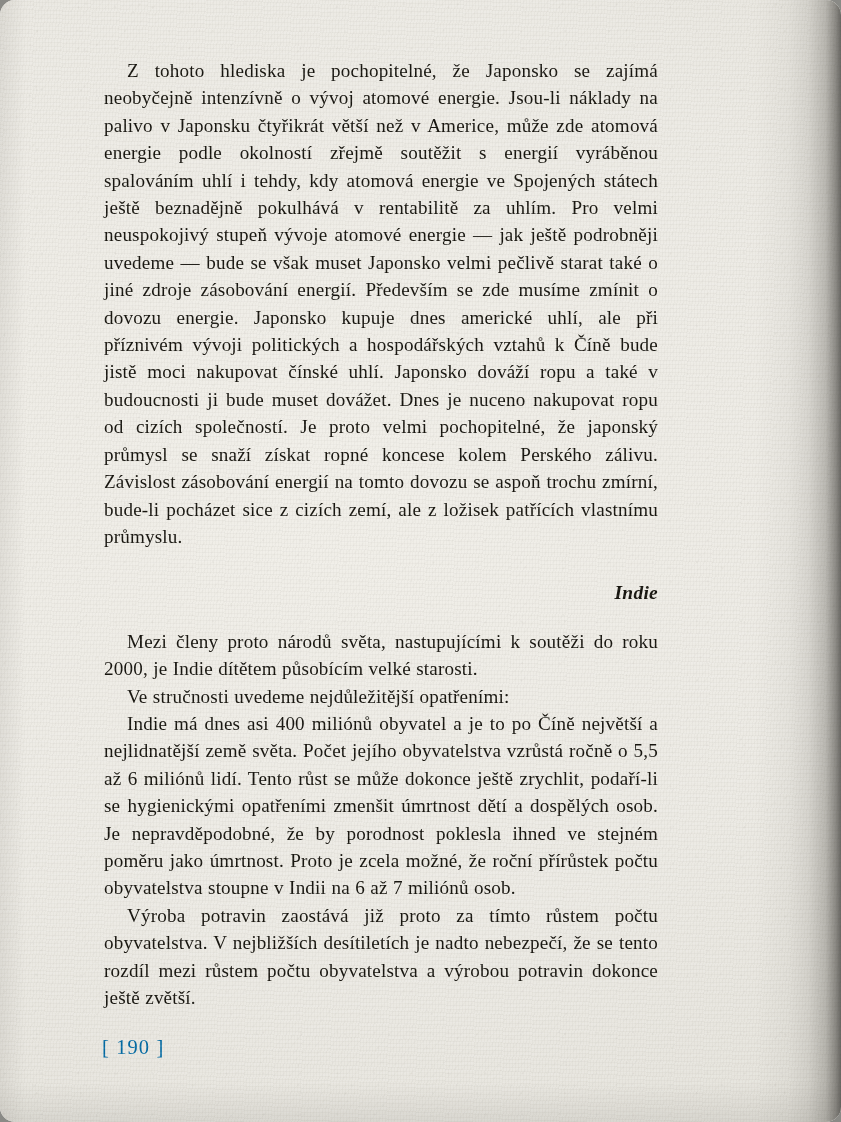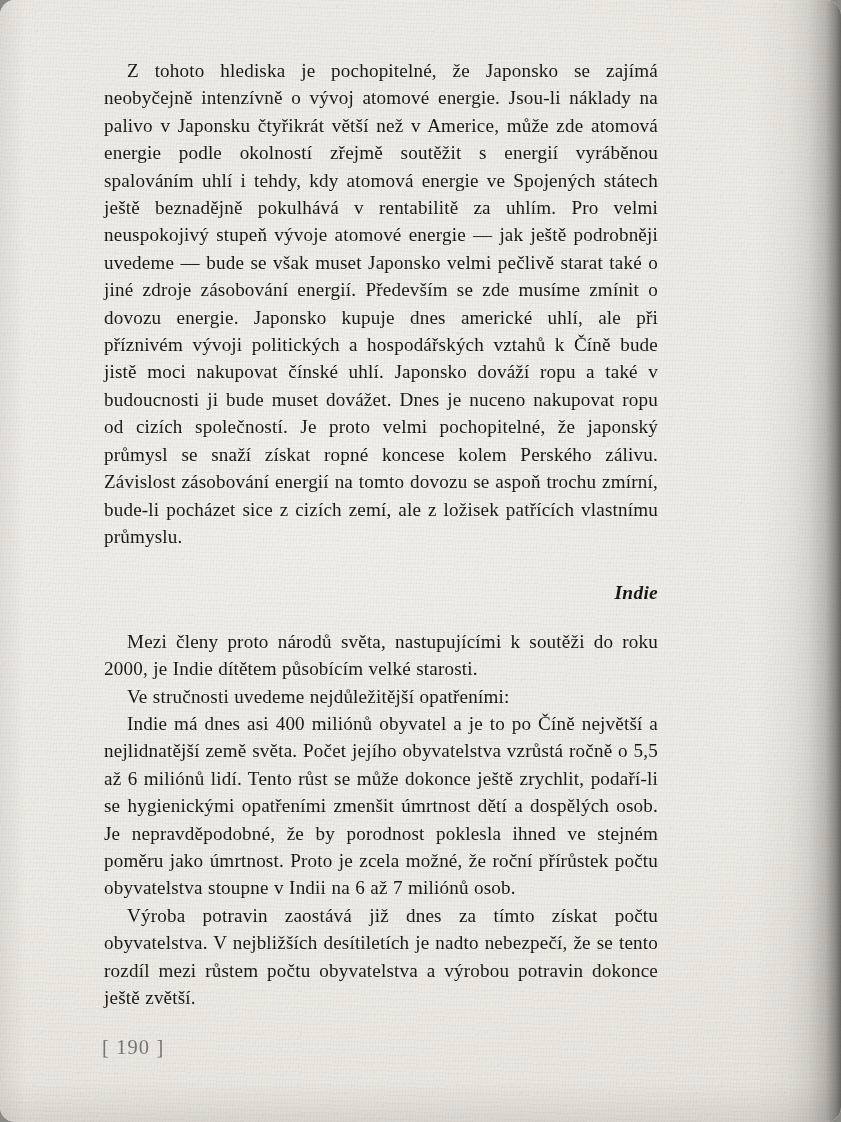--- a/index.html
+++ b/index.html
@@ -110,21 +110,21 @@
     text-align: right;
   }
   .gap-before-heading { height: 29px; }
   .gap-after-heading { height: 21px; }
   .page-number {
     position: absolute;
     left: 102px;
     top: 1036px;
     font-size: 20.5px;
     letter-spacing: 1.1px;
-    color: #737373;
+    color: #0369a1;
   }
   
   .ink-soften {
     position: absolute;
     inset: 0;
     pointer-events: none;
     opacity: 0.10;
     background-image:
       repeating-linear-gradient(178deg, rgba(255,255,255,0.55) 0 2px, rgba(255,255,255,0) 2px 7px);
     mix-blend-mode: screen;
@@ -148,21 +148,21 @@
     <p class="section-heading">Indie</p>
 
     <div class="gap-after-heading"></div>
 
     <p class="body-par">Mezi členy proto národů světa, nastupujícími k soutěži do roku 2000, je Indie dítětem působícím velké starosti.</p>
 
     <p class="body-par">Ve stručnosti uvedeme nejdůležitější opatřeními:</p>
 
     <p class="body-par">Indie má dnes asi 400 miliónů obyvatel a je to po Číně největší a nejlidnatější země světa. Počet jejího obyvatelstva vzrůstá ročně o 5,5 až 6 miliónů lidí. Tento růst se může dokonce ještě zrychlit, podaří-li se hygienickými opatřeními zmenšit úmrtnost dětí a dospělých osob. Je nepravděpodobné, že by porodnost poklesla ihned ve stejném poměru jako úmrtnost. Proto je zcela možné, že roční přírůstek počtu obyvatelstva stoupne v Indii na 6 až 7 miliónů osob.</p>
 
-    <p class="body-par">Výroba potravin zaostává již dnes za tímto získat počtu obyvatelstva. V nejbližších desítiletích je nadto nebezpečí, že se tento rozdíl mezi růstem počtu obyvatelstva a výrobou potravin dokonce ještě zvětší.</p>
+    <p class="body-par">Výroba potravin zaostává již proto za tímto růstem počtu obyvatelstva. V nejbližších desítiletích je nadto nebezpečí, že se tento rozdíl mezi růstem počtu obyvatelstva a výrobou potravin dokonce ještě zvětší.</p>
 
 
   </div>
 
   <div class="page-number">[ 190 ]</div>
 
   <div class="ink-soften"></div>
   <div class="edge-shadow-left"></div>
   <div class="edge-shadow-bottom"></div>
   <div class="edge-shadow-right"></div>

